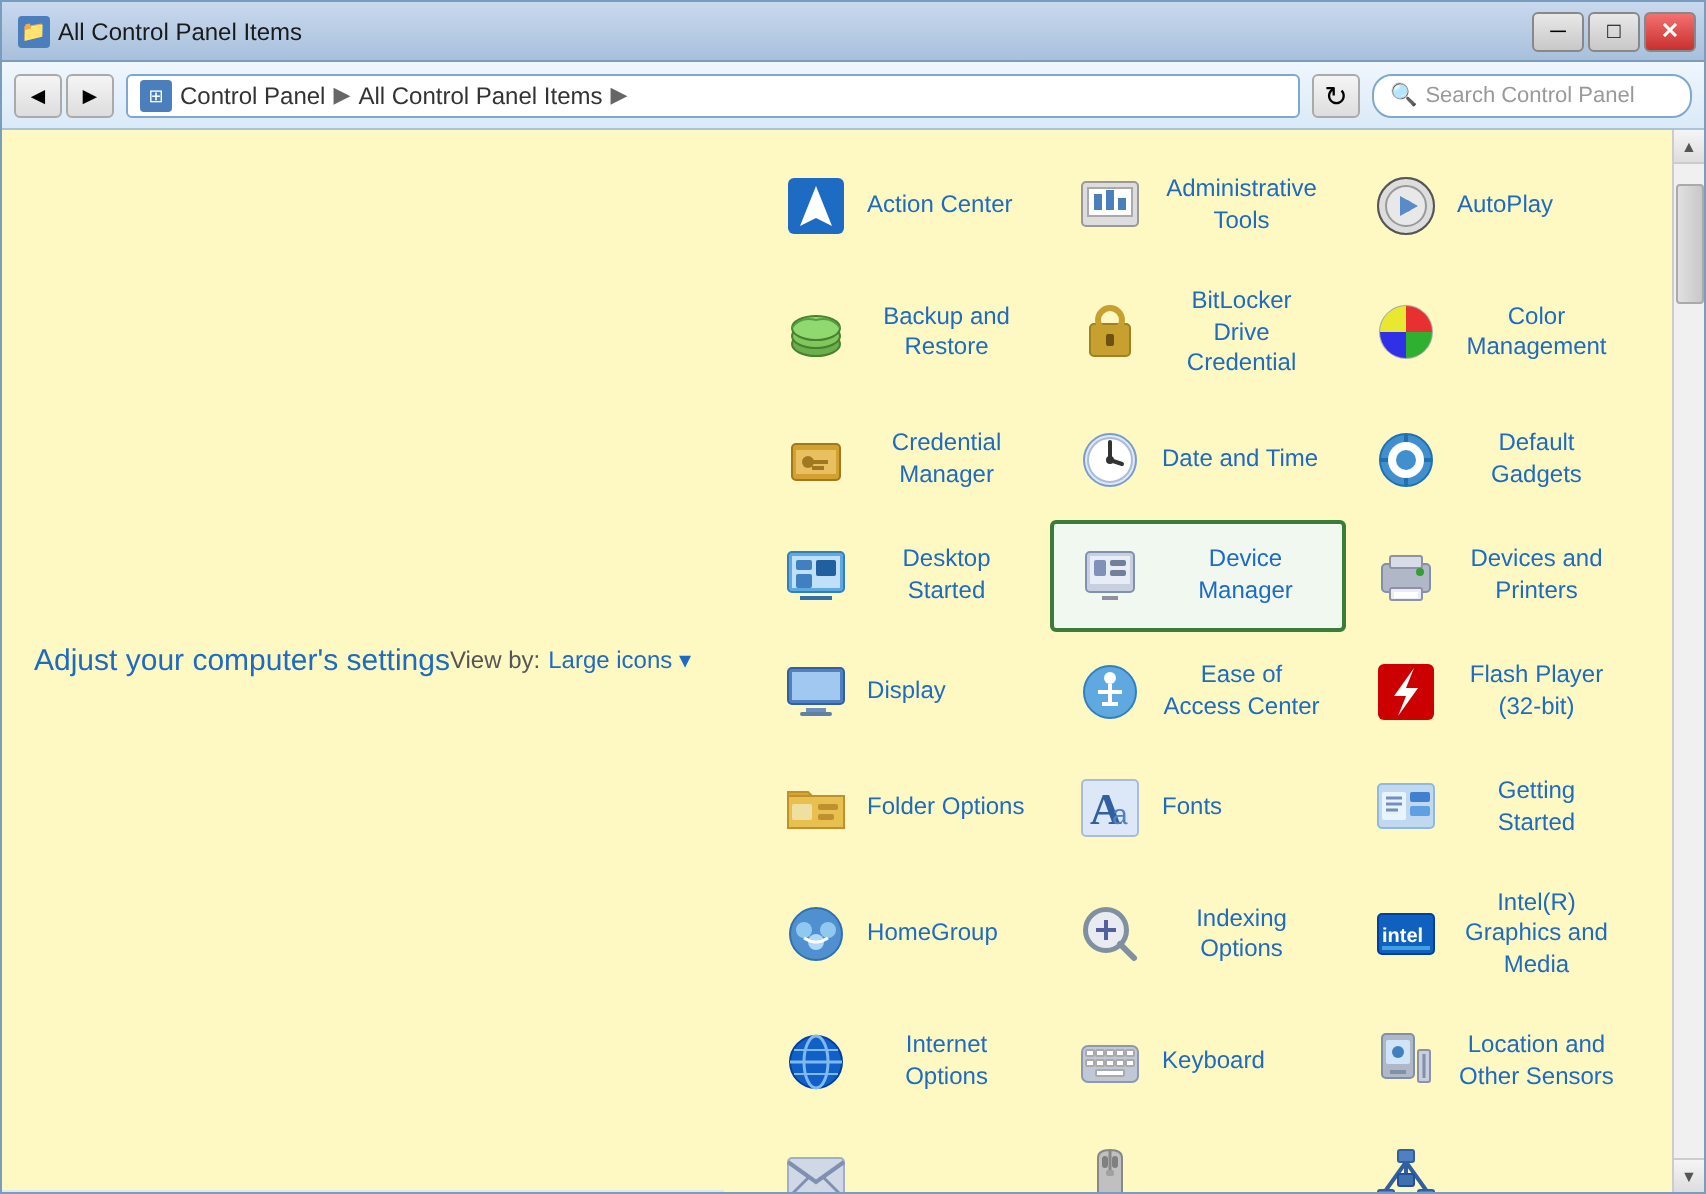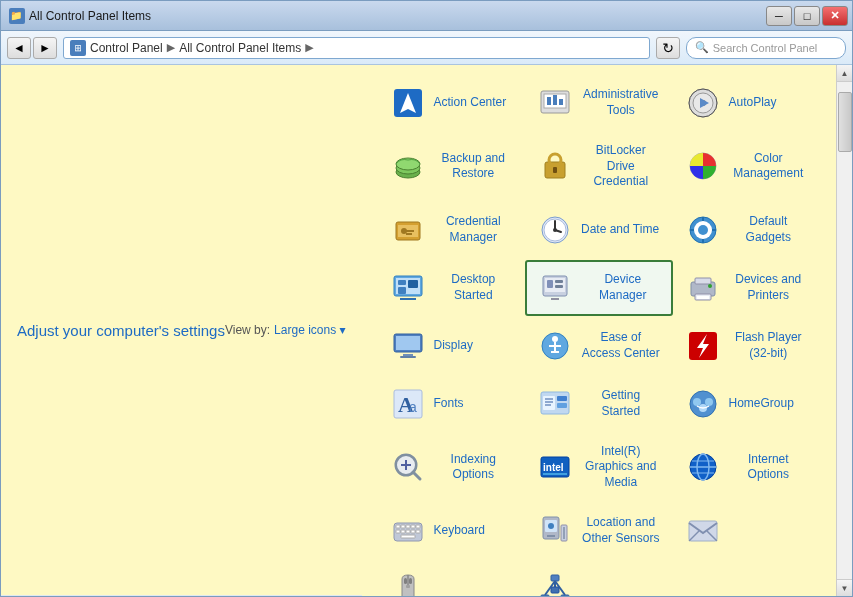--- a/index.html
+++ b/index.html
@@ -544,20 +544,32 @@
           <div class="grid-item">
             <div class="item-icon">
               <svg viewBox="0 0 32 32">
                   <rect x="2" y="2" width="28" height="28" rx="3" fill="#cc0000"></rect>
                   <polygon points="20,4 10,18 16,18 12,28 22,14 16,14" fill="white"></polygon>
                 </svg>
             </div>
             <span class="item-label">Flash Player (32-bit)</span>
           </div>
 
+          <div class="grid-item">
+            <div class="item-icon">
+              <svg viewBox="0 0 32 32">
+                  <path d="M2,10 L2,26 L30,26 L30,10 Z" fill="#e8c050" stroke="#c09030"></path>
+                  <path d="M2,10 L2,8 L12,8 L14,10 Z" fill="#d4a830" stroke="#c09030"></path>
+                  <rect x="4" y="14" width="10" height="8" rx="1" fill="#f0e0a0"></rect>
+                  <rect x="17" y="14" width="10" height="3" rx="1" fill="#c09030"></rect>
+                  <rect x="17" y="19" width="8" height="3" rx="1" fill="#c09030"></rect>
+                </svg>
+            </div>
+            <span class="item-label">Folder Options</span>
+          </div>
 
           <div class="grid-item">
             <div class="item-icon">
               <svg viewBox="0 0 32 32">
                   <rect x="2" y="2" width="28" height="28" rx="2" fill="#dce8f8" stroke="#aabcdc"></rect>
                   <text x="6" y="24" font-size="22" font-family="serif" font-weight="bold" fill="#3060a0">A</text>
                   <text x="17" y="24" font-size="14" font-family="sans-serif" fill="#5080c0">a</text>
                 </svg>
             </div>
             <span class="item-label">Fonts</span>

